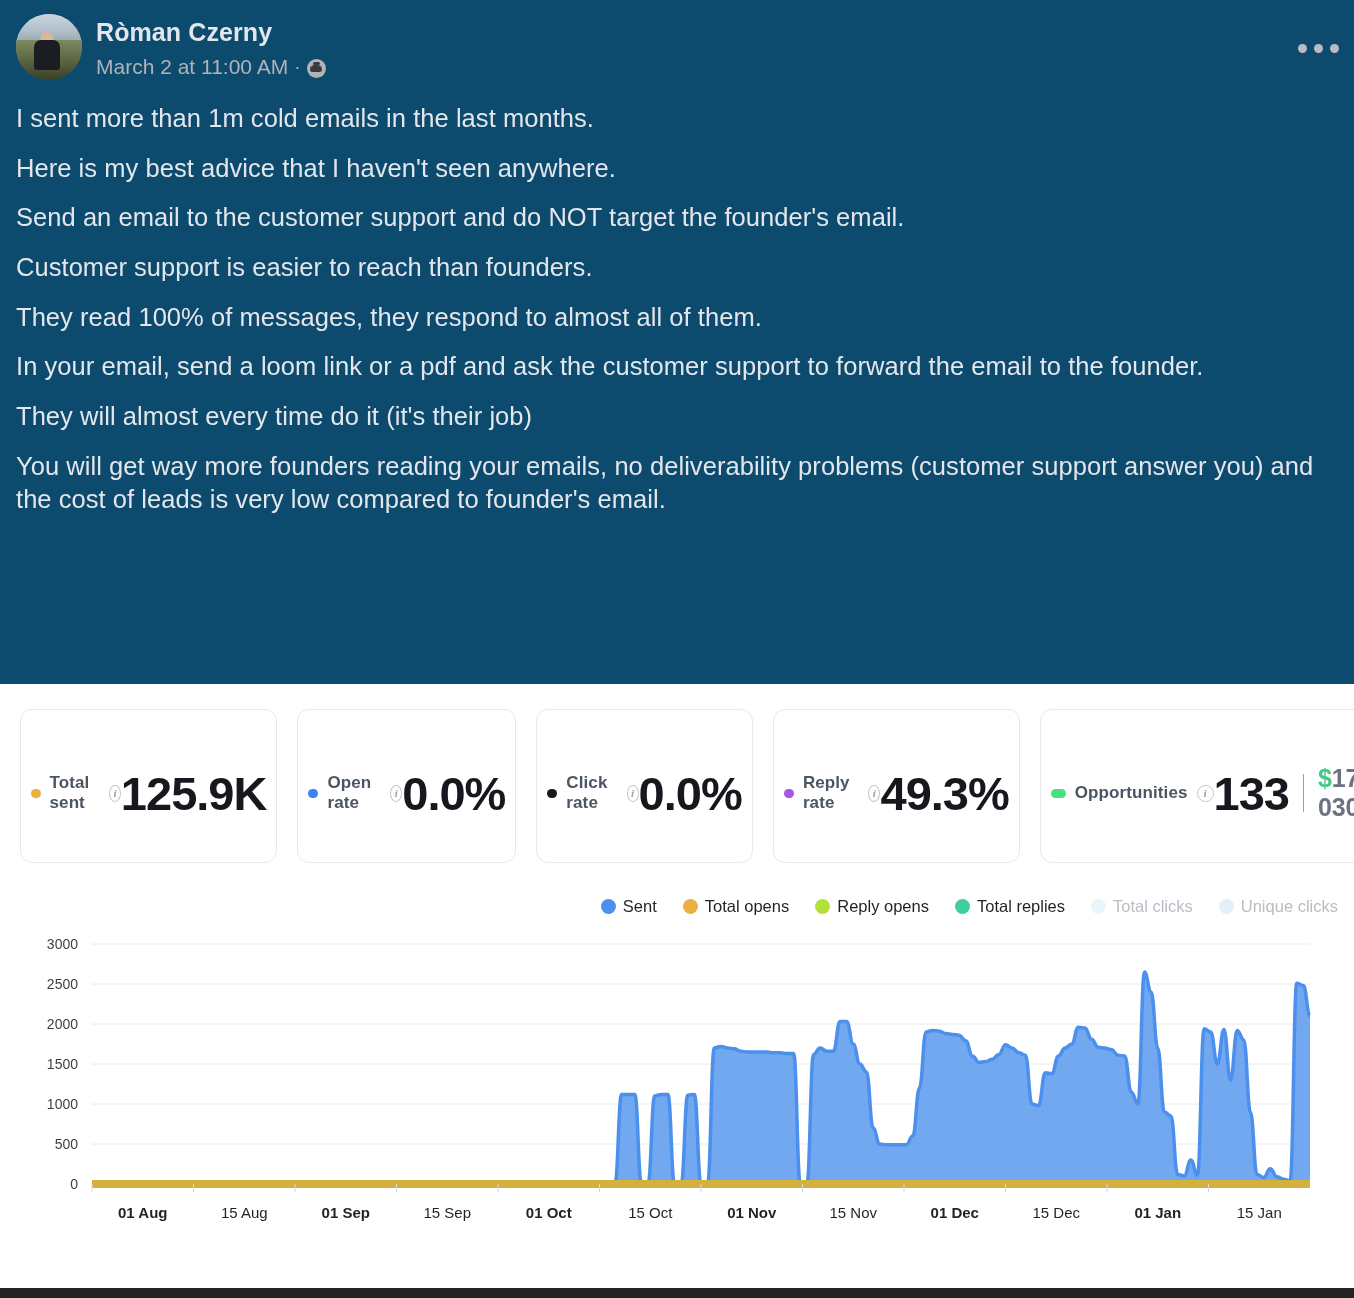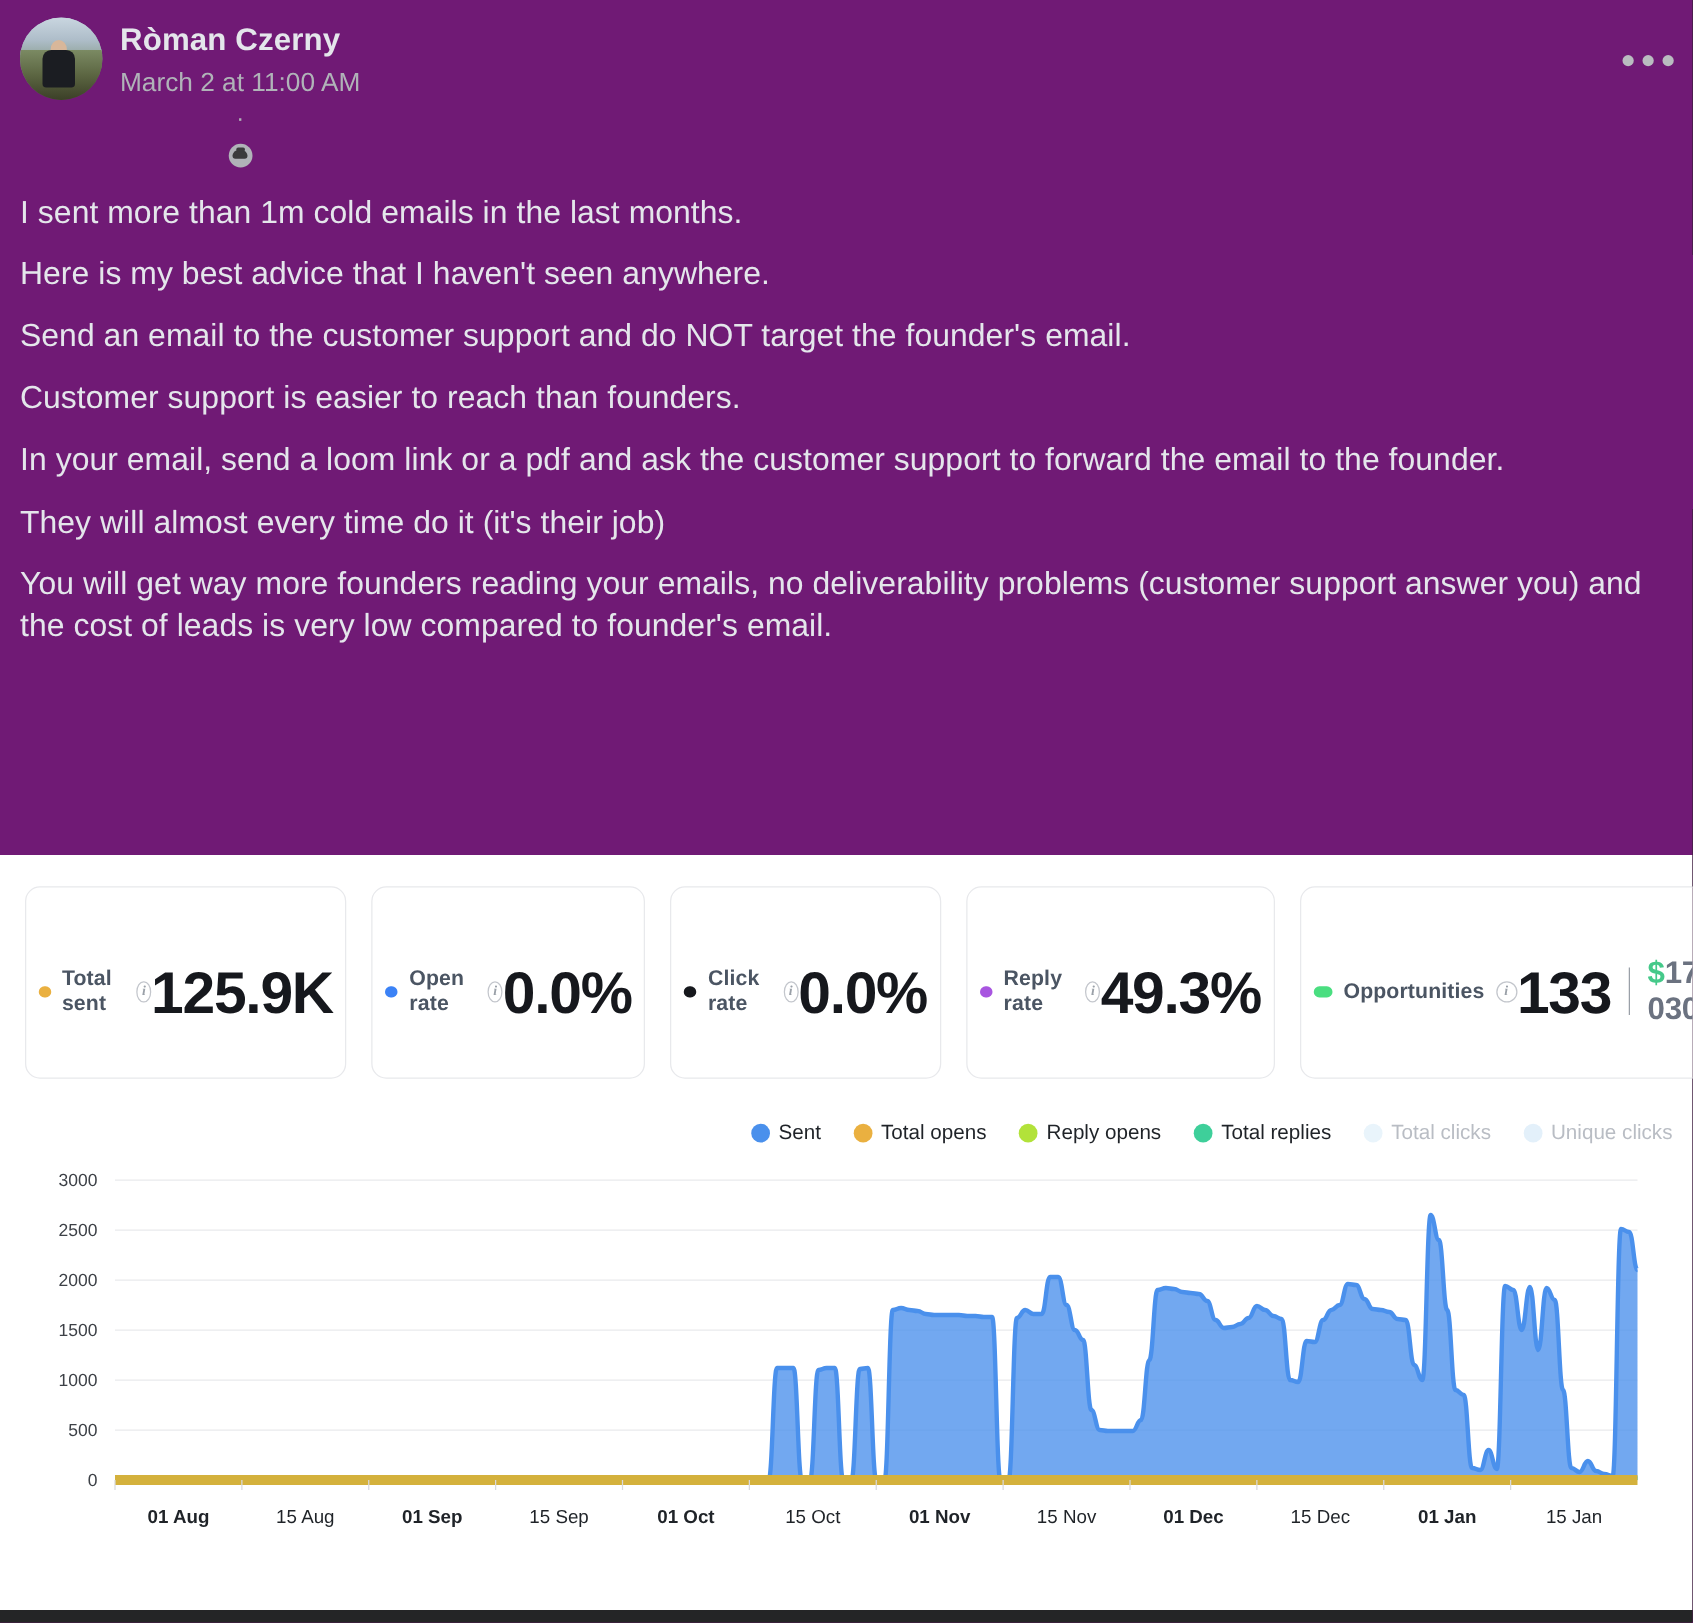--- a/index.html
+++ b/index.html
@@ -6,21 +6,21 @@
   html, body { width: 1354px; height: 1298px; }
   body {
     font-family: "Liberation Sans", sans-serif;
     background: #242526;
     overflow: hidden;
   }
   .screen { width: 1354px; height: 1298px; position: relative; background: #242526; }
 
   
   .post {
-    background: #701a75;
+    background: #0c4a6e;
     padding: 14px 3px 14px 16px;
     height: 684px;
     position: relative;
   }
   .post-header { display: flex; align-items: flex-start; gap: 14px; position: relative; }
   .avatar {
     width: 66px; height: 66px; border-radius: 50%;
     flex: 0 0 66px;
     overflow: hidden;
     position: relative;
@@ -34,21 +34,21 @@
     border-radius:50%; background:#d8b79a; transform:translateX(-50%); }
   .avatar .body { position:absolute; left:47%; top:40%; width:26px; height:30px;
     border-radius:7px 7px 3px 3px; background:#1b1d22; transform:translateX(-50%); }
   .name-block { padding-top: 4px; }
   .poster-name {
     color: #e4e6eb; font-size: 25px; font-weight: 700; letter-spacing: .1px;
     line-height: 1.18;
   }
   .meta-line {
     margin-top: 7px; color: #b0b3b8; font-size: 21px; font-weight: 400;
-    display: flex; align-items: center; gap: 6px; flex-direction: column;
+    display: flex; align-items: center; gap: 6px;
   }
   .meta-dot { color:#b0b3b8; font-size: 19px; }
   .aud-icon {
     display:inline-block; width:19px; height:19px; border-radius:50%;
     background:#b0b3b8; position:relative; top:2px;
   }
   .aud-icon::before{
     content:""; position:absolute; left:3.5px; top:5.5px; width:12px; height:7px;
     border-radius:6px 6px 3px 3px; background:#3a3b3c;
   }
@@ -155,20 +155,21 @@
         <i></i>
         <i></i>
       </div>
     </div>
 
     <div class="post-body">
       <p>I sent more than 1m cold emails in the last months.</p>
       <p>Here is my best advice that I haven't seen anywhere.</p>
       <p> Send an email to the customer support and do NOT target the founder's email.</p>
       <p>Customer support is easier to reach than founders.</p>
+      <p>They read 100% of messages, they respond to almost all of them.</p>
       <p> In your email, send a loom link or a pdf and ask the customer support to forward the email to the founder.</p>
       <p>They will almost every time do it (it's their job)</p>
       <p>You will get way more founders reading your emails, no deliverability problems (customer support answer you) and the cost of leads is very low compared to founder's email.</p>
     </div>
   </div>
 
   <div class="dashboard">
 
     <div class="cards">
 

